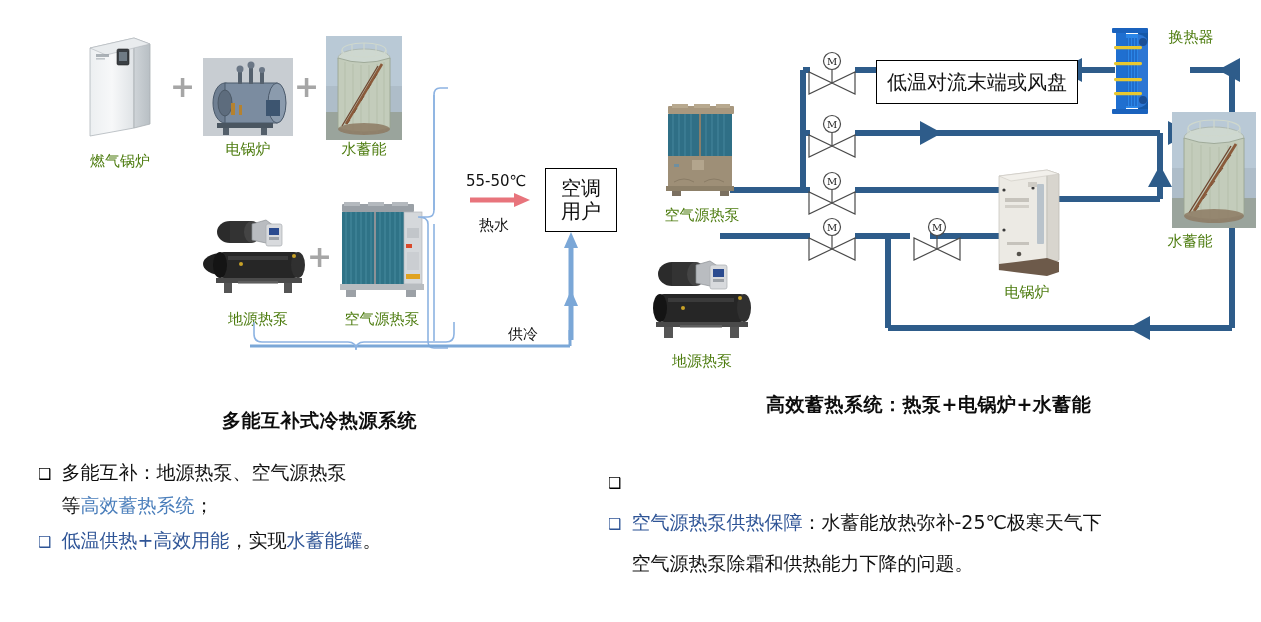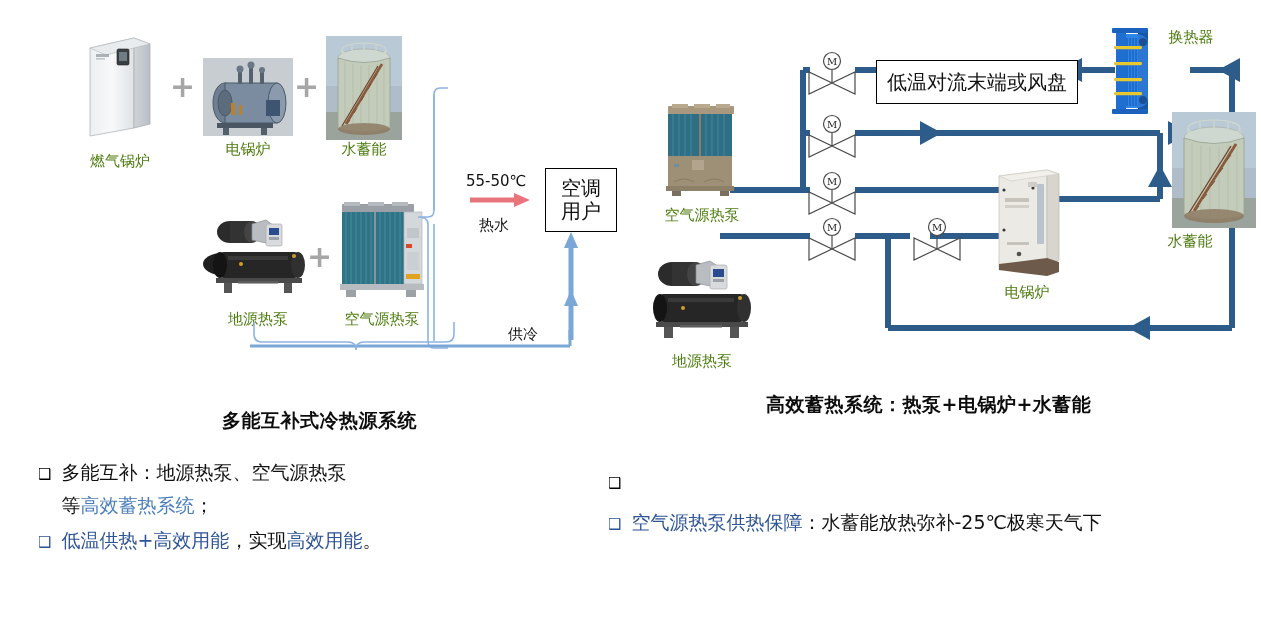--- a/index.html
+++ b/index.html
@@ -453,30 +453,33 @@
         <span class="tb">多能互补：地源热泵、空气源热泵</span>
       </div>
       <div class="bullet-text">
         <span class="tb">等</span><span class="tbl">高效蓄热系统</span><span class="tb">；</span>
       </div>
     </div>
   </div>
   <div class="bullet-row" style="margin-top:16px;">
     <span class="bullet-mark" style="color:#2e5496;">❑</span>
     <div class="bullet-text">
-      <span class="tdk">低温供热+高效用能</span><span class="tb">，实现</span><span class="tdk">高效用能</span><span class="tb">。</span>
+      <span class="tdk">低温供热+高效用能</span><span class="tb">，实现</span><span class="tdk">水蓄能罐</span><span class="tb">。</span>
     </div>
   </div>
 </div>
 
 <div class="abs" style="left:608px;top:472px;width:650px;">
   <div class="bullet-row">
     <span class="bullet-mark" style="color:#000;">❑</span>
   </div>
   <div class="bullet-row" style="margin-top:22px;">
     <span class="bullet-mark" style="color:#2e5496;">❑</span>
     <div>
       <div class="bullet-text" style="margin-bottom:22px;">
         <span class="tdk">空气源热泵供热保障</span><span class="tb">：水蓄能放热弥补-25℃极寒天气下</span>
       </div>
+      <div class="bullet-text">
+        <span class="tb">空气源热泵除霜和供热能力下降的问题。</span>
+      </div>
     </div>
   </div>
 </div>
 
 </body></html>

